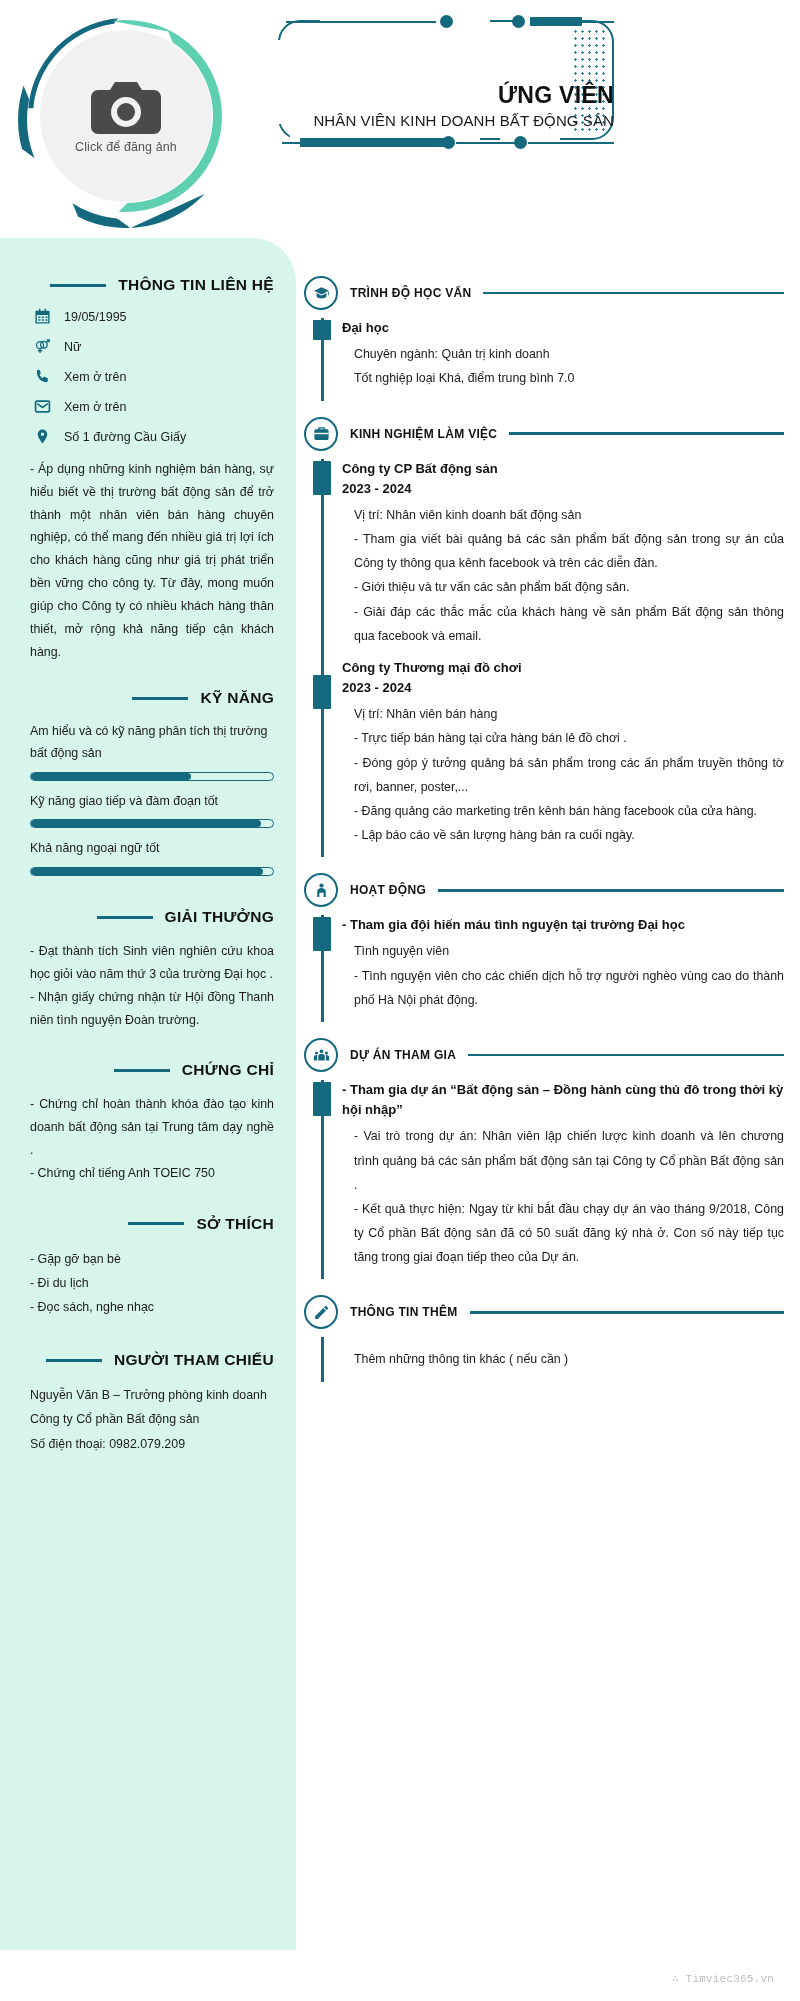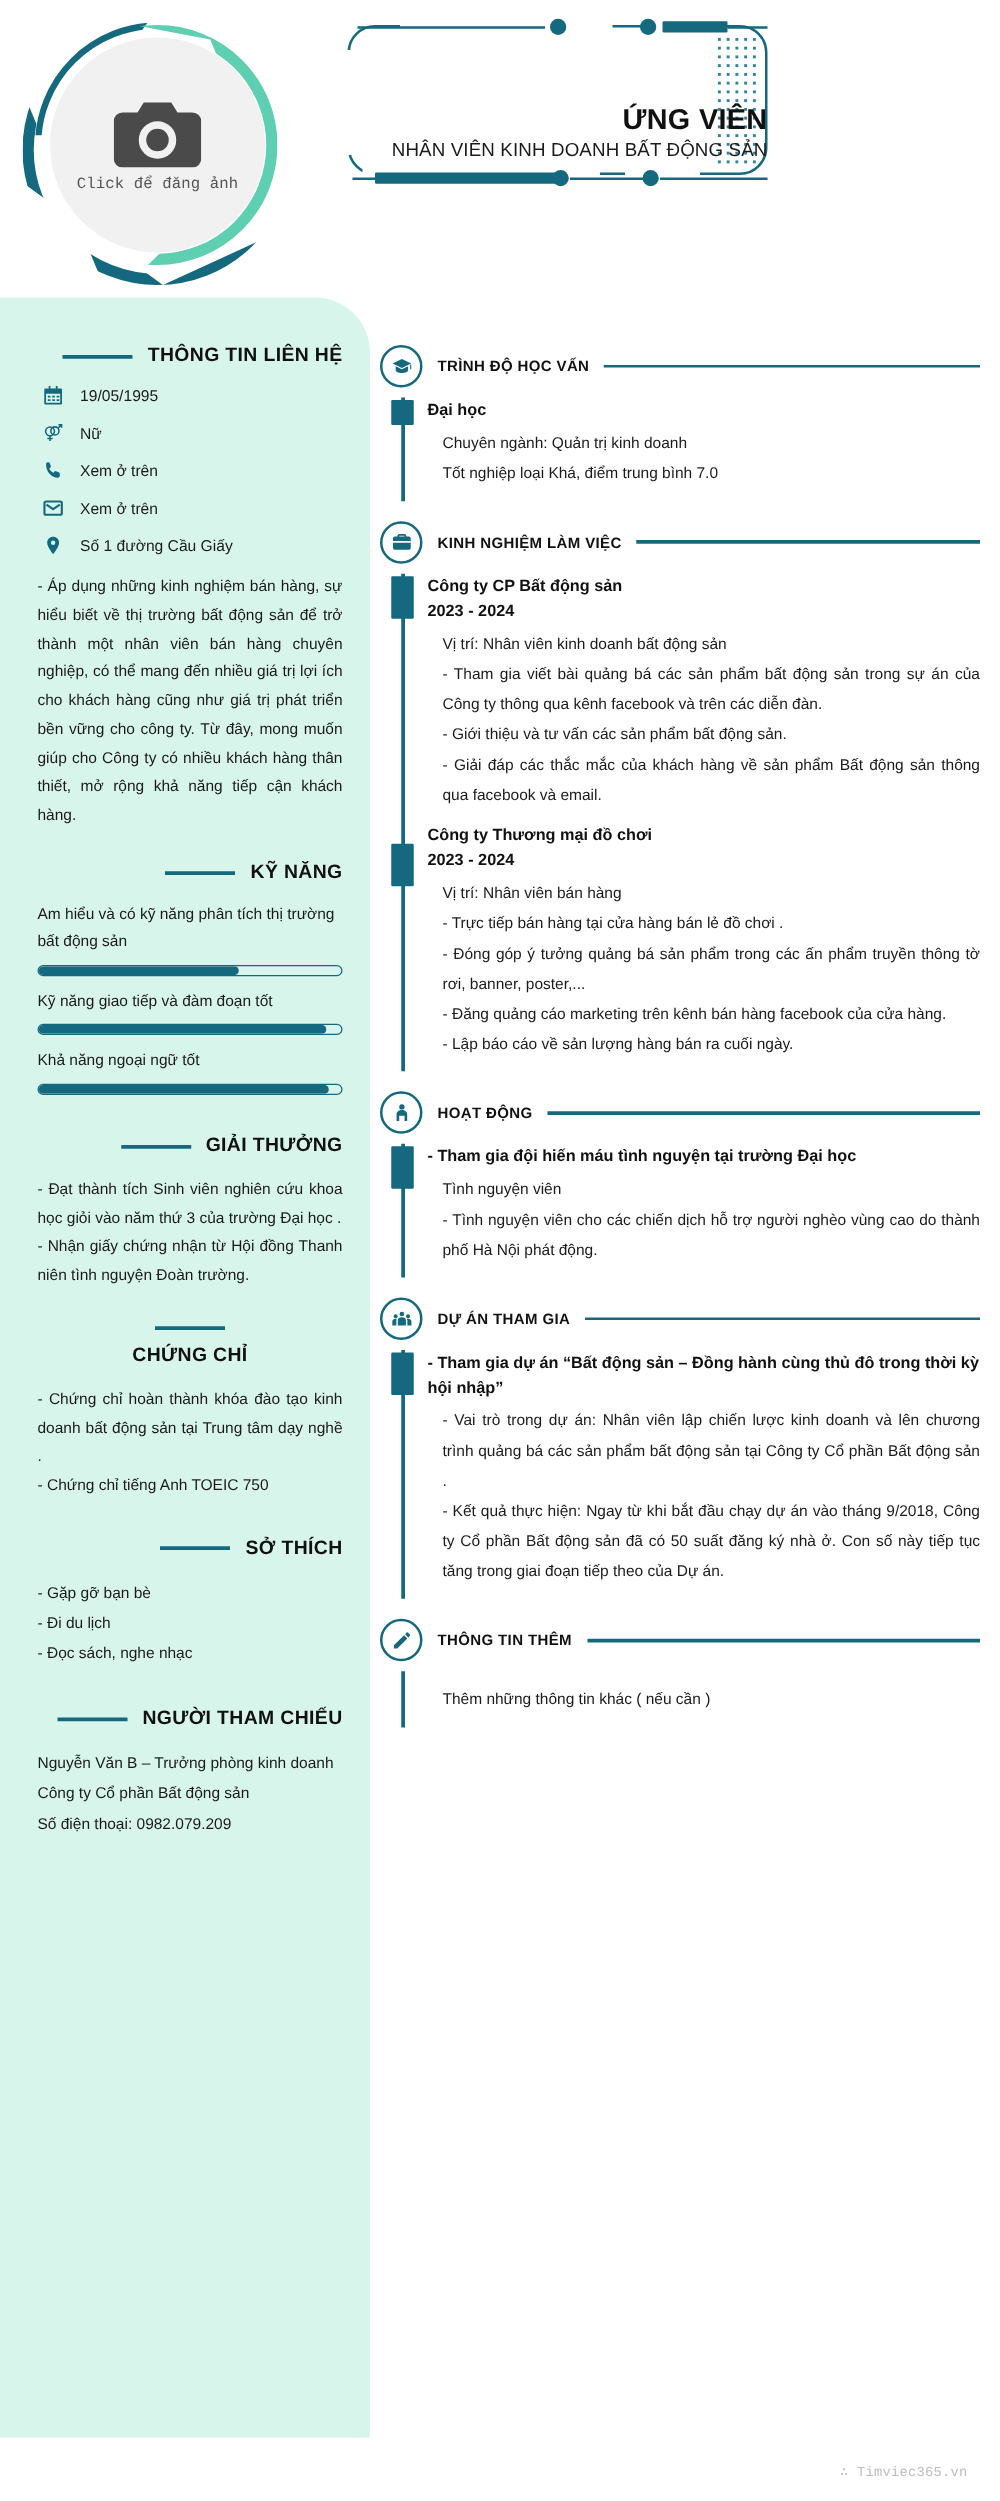--- a/index.html
+++ b/index.html
@@ -17,21 +17,21 @@
   
   .header {
     position: relative;
     height: 238px;
     width: 800px;
     background: #ffffff;
   }
   .photo-wrap {
     position: absolute;
     left: 18px; top: 12px;
-    width: 216px; height: 216px; font-family: Liberation Mono, monospace;
+    width: 216px; height: 216px;
   }
   .ring-outer-dark {
     position: absolute; left: 0; top: 0;
     width: 216px; height: 216px;
     border-radius: 50%;
     border: 9px solid #14697f;
     clip-path: polygon(0 28%, 30% 100%, 100% 100%, 100% 78%, 52% 100%, 0 62%);
   }
   .ring-dark-2 {
     position: absolute; left: 10px; top: 6px;
@@ -404,21 +404,21 @@
       </div>
     </div>
 
     <div class="l-head" style="margin-top:32px;">
       <span class="rule"></span>
       <span class="txt">GIẢI THƯỞNG</span>
     </div>
     <div class="para">- Đạt thành tích Sinh viên nghiên cứu khoa học giỏi vào năm thứ 3 của trường Đại học .</div>
     <div class="para">- Nhận giấy chứng nhận từ Hội đồng Thanh niên tình nguyện Đoàn trường.</div>
 
-    <div class="l-head" style="margin-top:30px;flex-direction:column;">
+    <div class="l-head" style="margin-top:30px;">
       <span class="rule"></span>
       <span class="txt">CHỨNG CHỈ</span>
     </div>
     <div class="para">- Chứng chỉ hoàn thành khóa đào tạo kinh doanh bất động sản tại Trung tâm dạy nghề .</div>
     <div class="para nj">- Chứng chỉ tiếng Anh TOEIC 750</div>
 
     <div class="l-head" style="margin-top:30px;">
       <span class="rule"></span>
       <span class="txt">SỞ THÍCH</span>
     </div>

